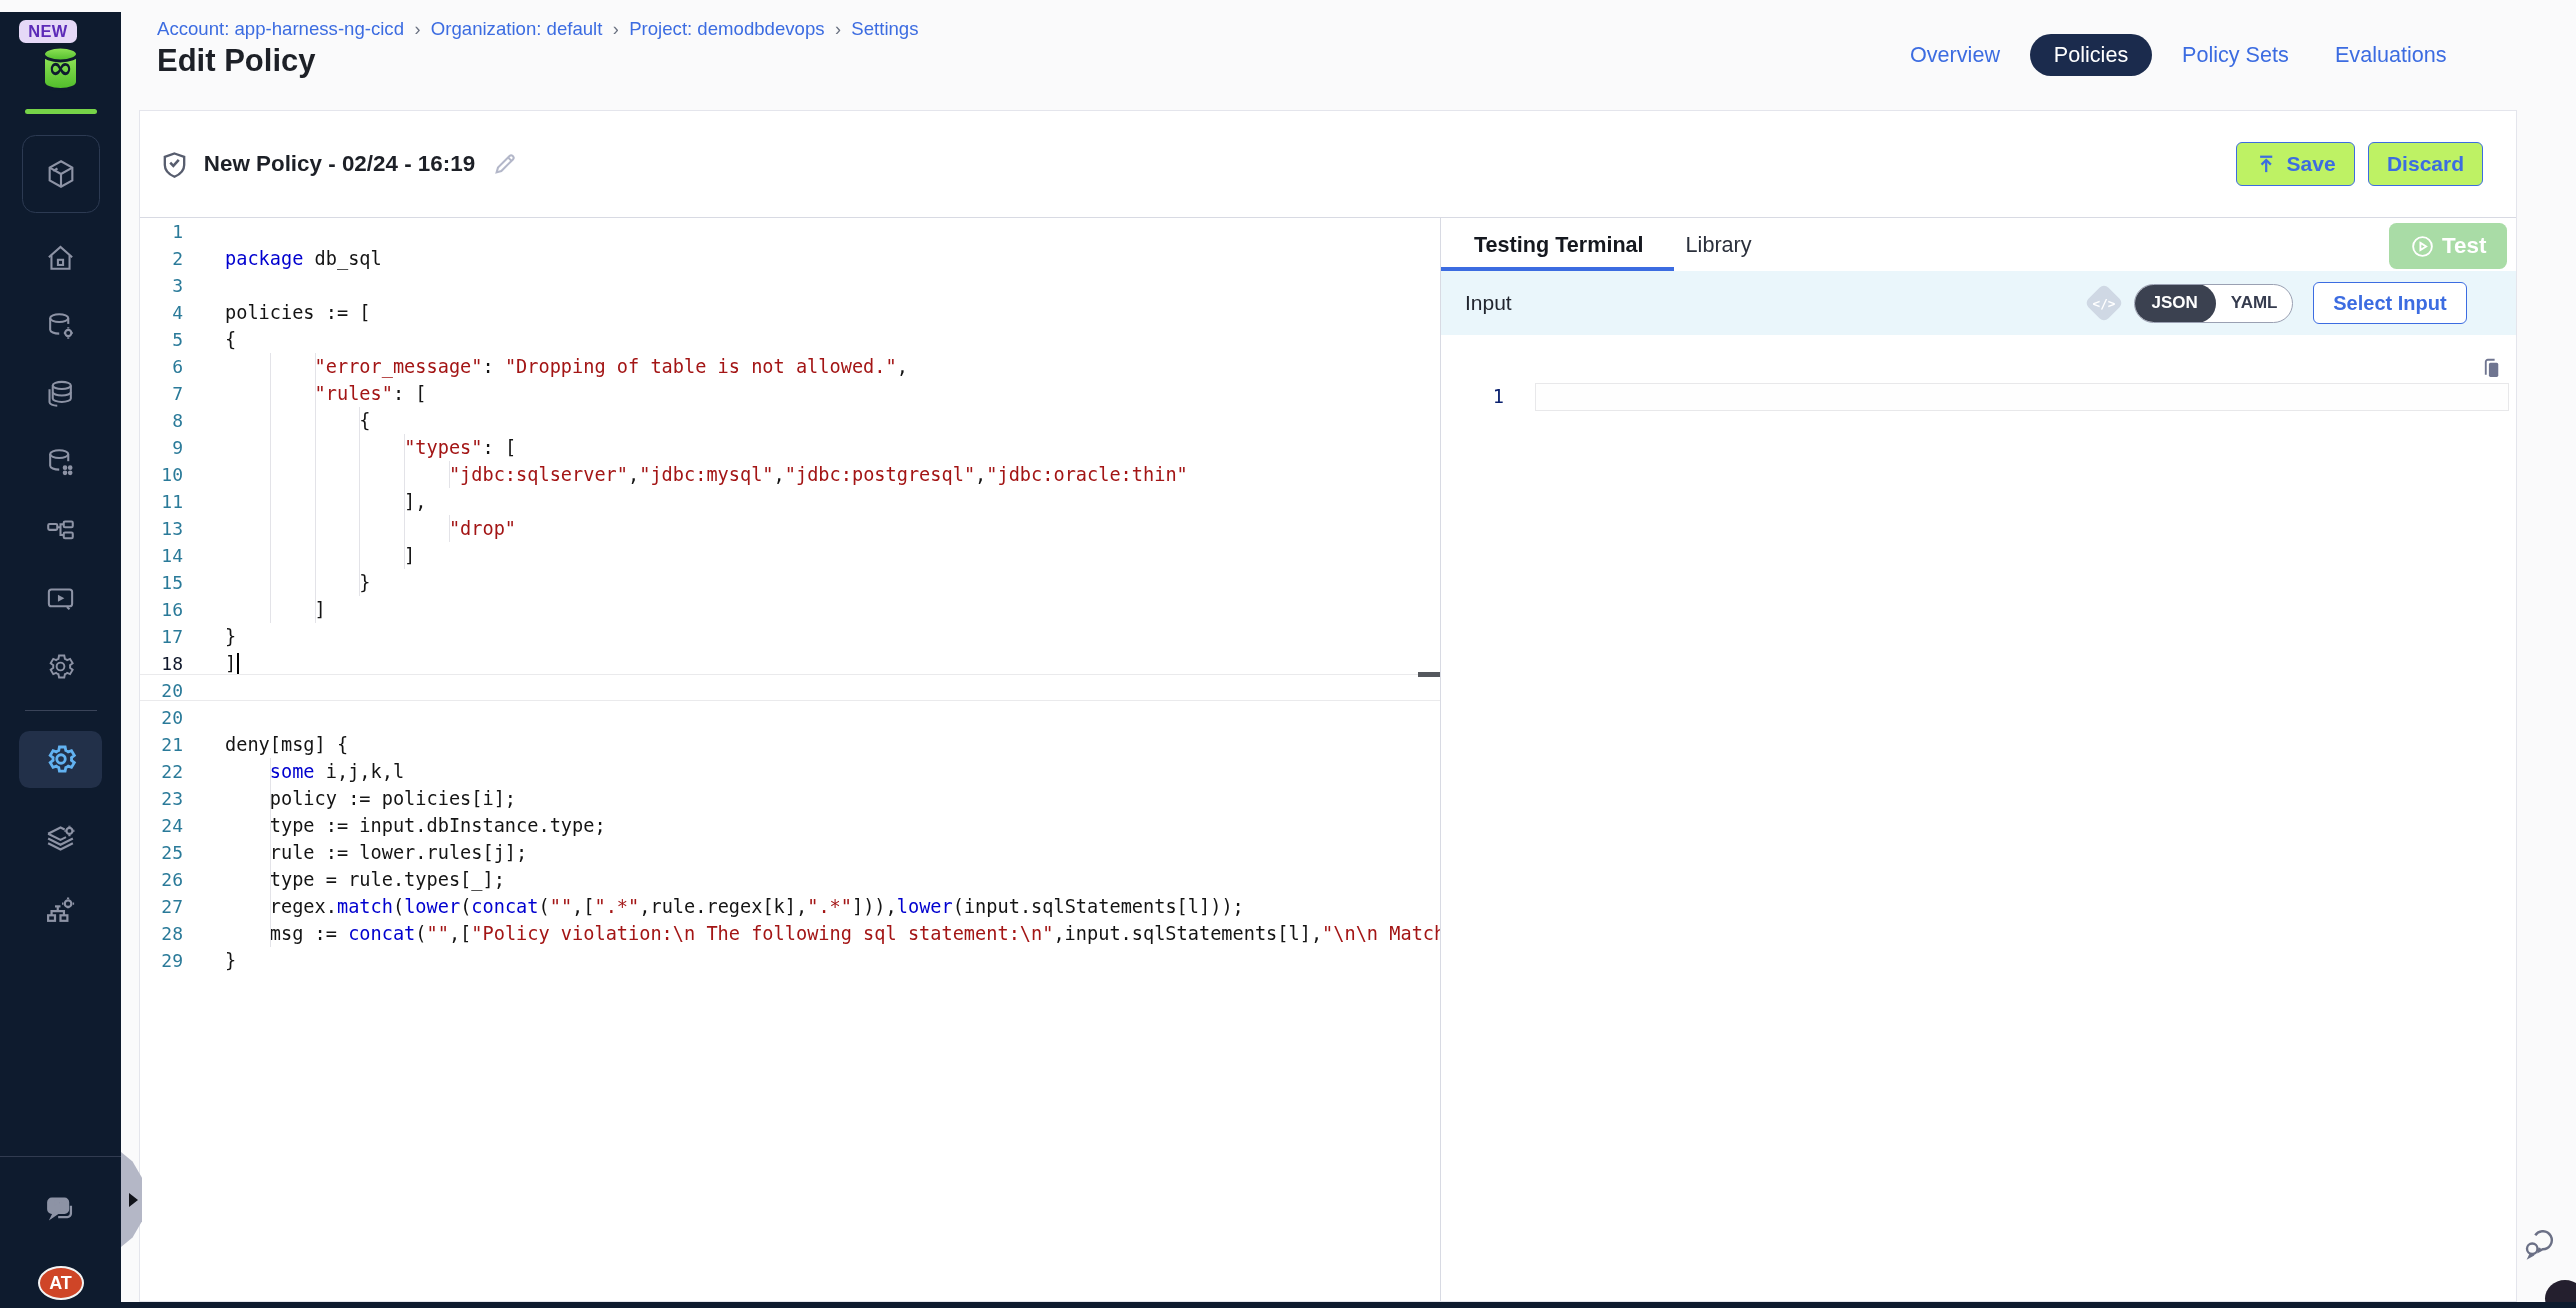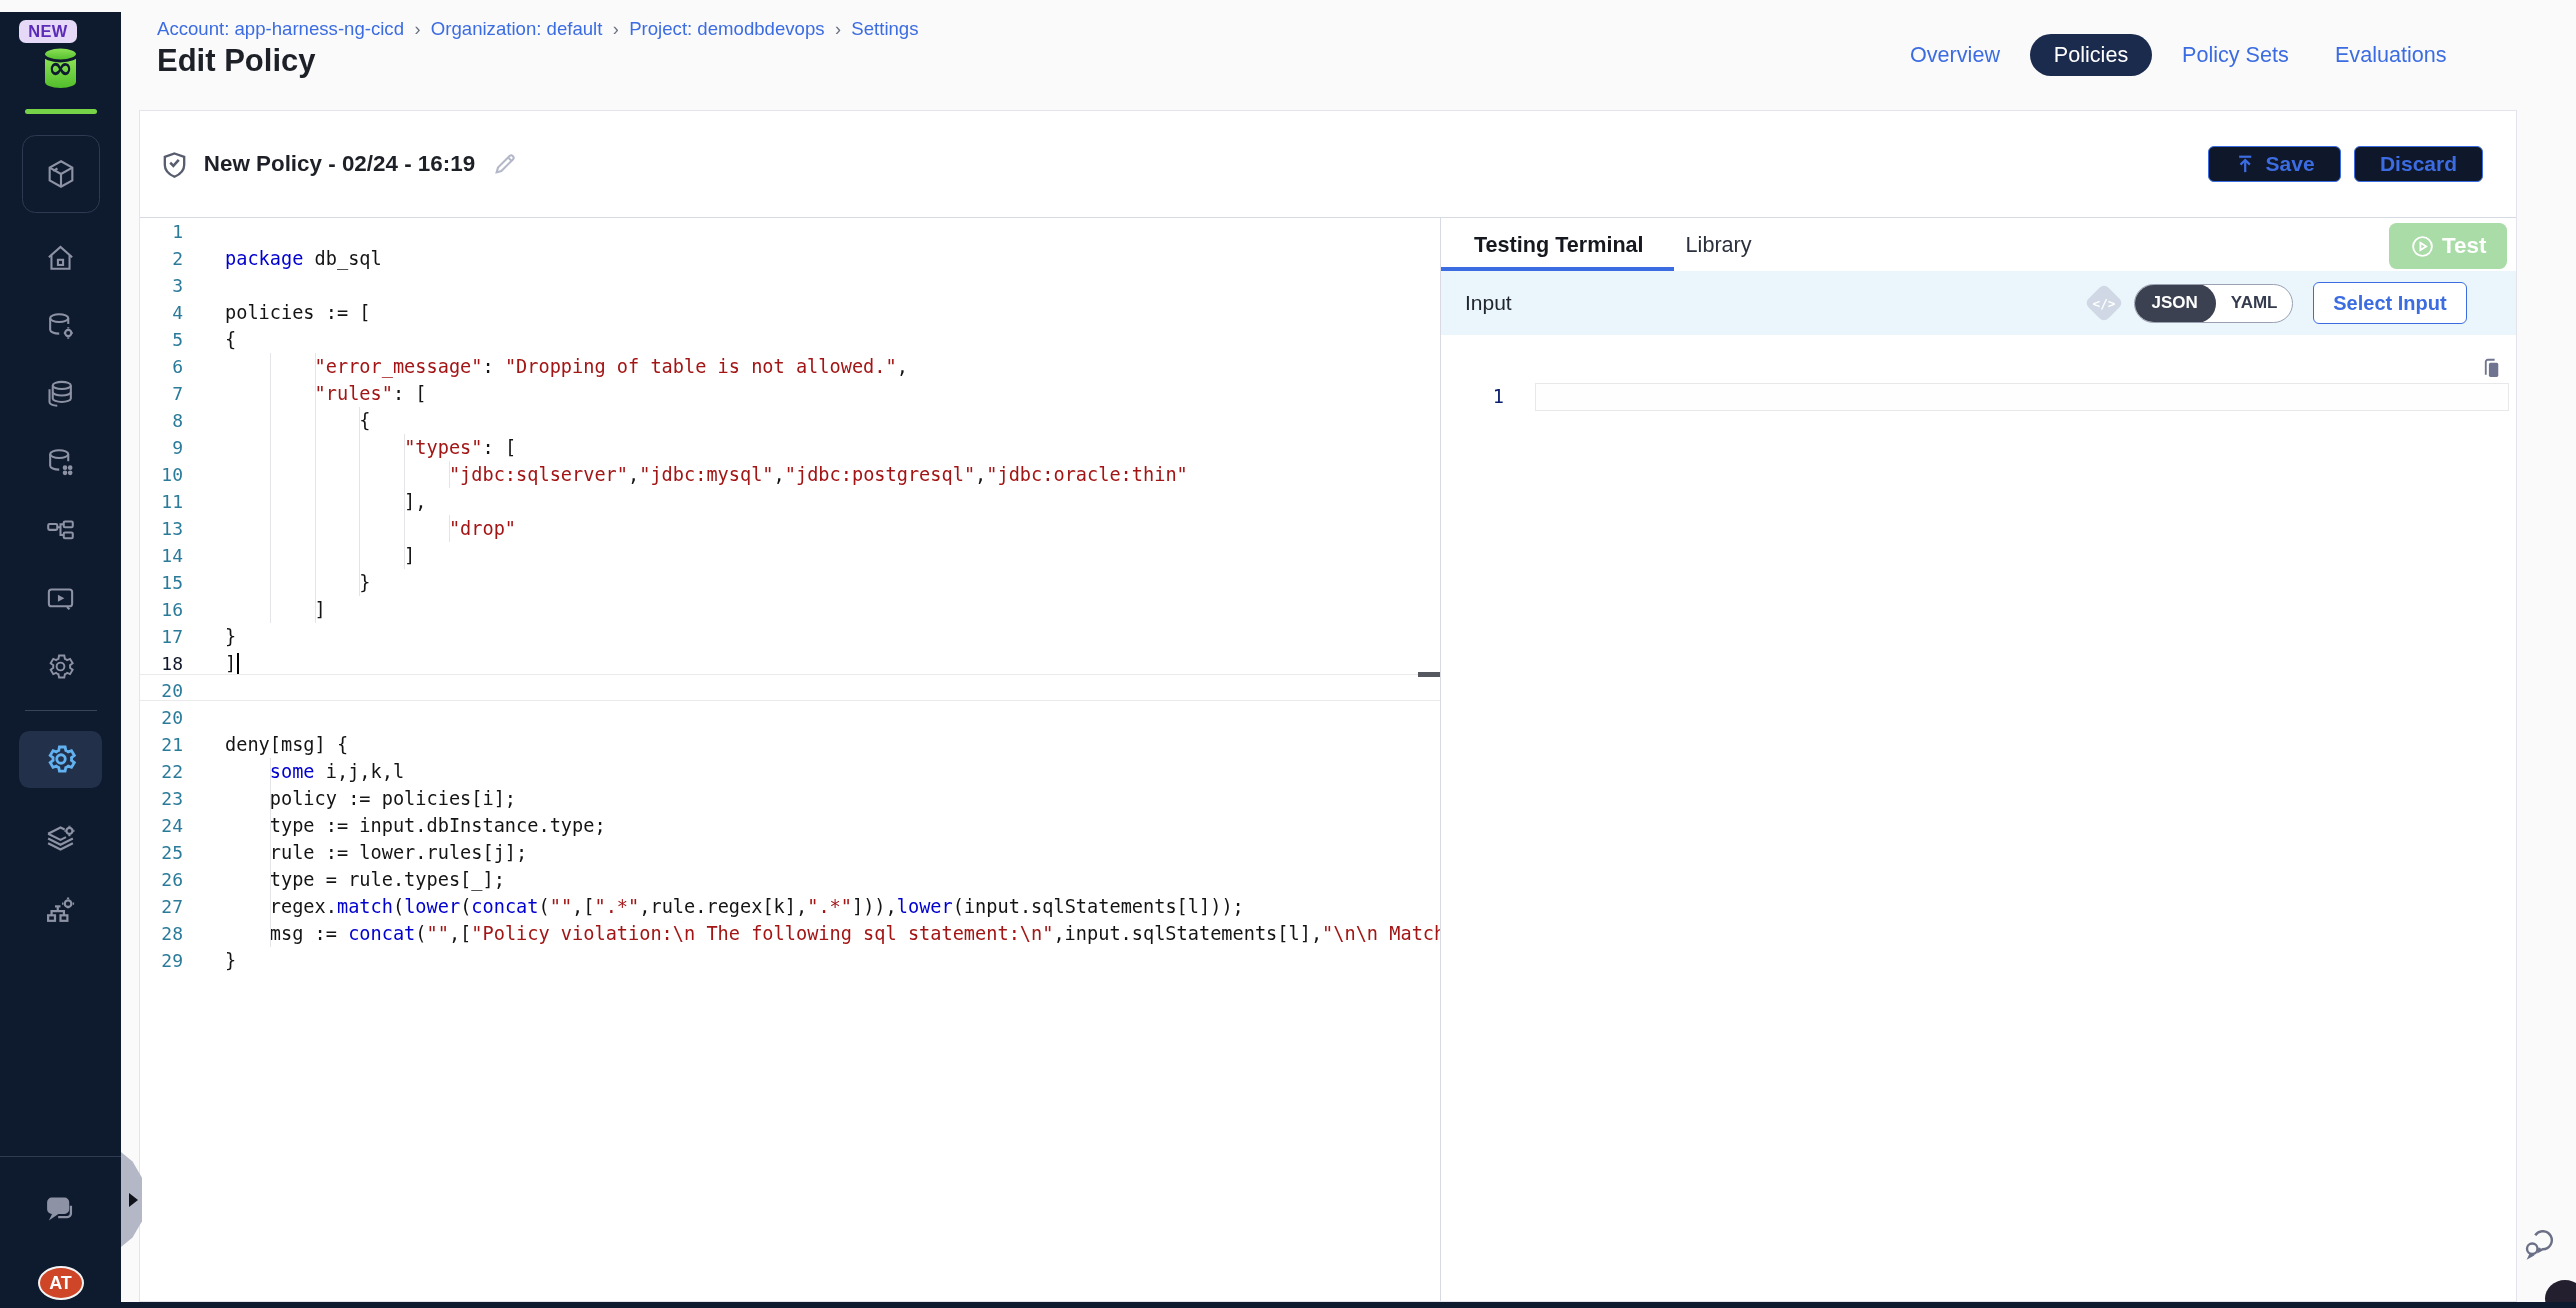--- a/index.html
+++ b/index.html
@@ -83,22 +83,22 @@
     background:#ffffff; border:0.7px solid #e4e5ec; z-index:10;
   }
   .card-header {
     height:107px; display:flex; align-items:center;
     padding:0 33px 0 19.4px; border-bottom:0.7px solid #d8dae3;
   }
   .policy-name { font-size:22.4px; font-weight:700; color:#1d2027; margin-left:13.4px; }
   .pencil-btn { margin-left:16.4px; cursor:pointer; }
   .hdr-spacer { flex:1; }
   .btn-outline {
-    height:36px; min-width:112px; padding:0 25px;
-    border:1.5px solid #3c6ce1; border-radius:6px; background:#0f172a;
+    height:44px; min-width:112px; padding:0 18px;
+    border:1.5px solid #3c6ce1; border-radius:6px; background:#bef264;
     color:#3c6ce1; font-size:21px; font-weight:600;
     display:flex; align-items:center; justify-content:center; gap:9px; cursor:pointer;
     font-family:"Liberation Sans", sans-serif;
   }
   .btn-outline + .btn-outline { margin-left:13.4px; }
 
   .card-body { display:flex; height:1083px; }
 
   
   .editor-pane {

